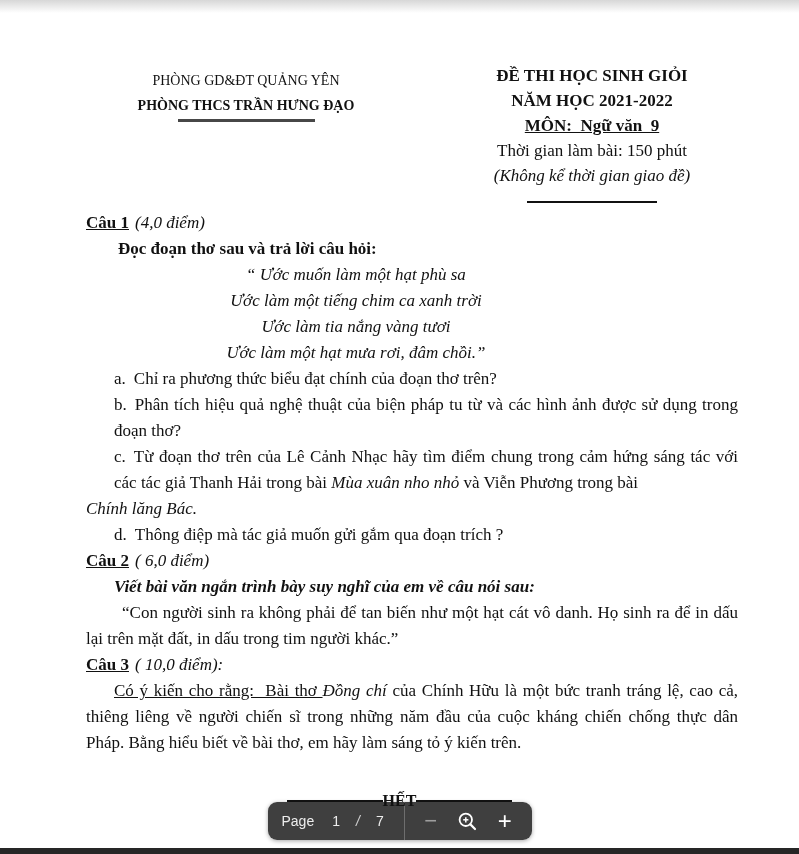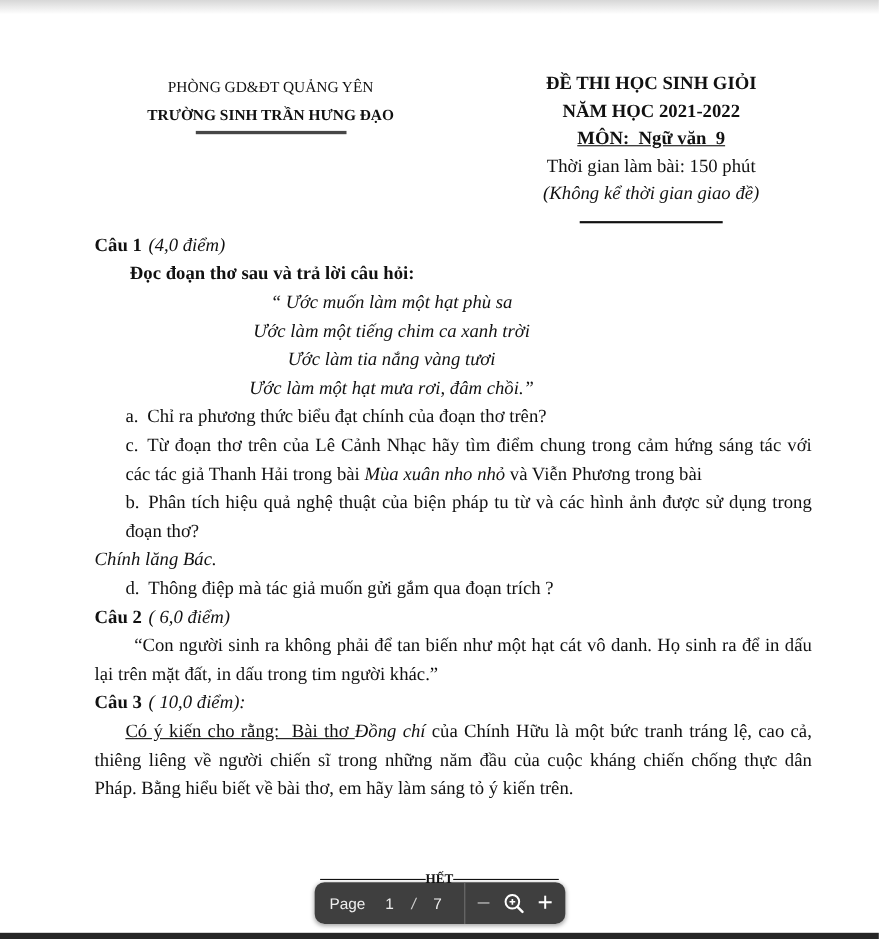--- a/index.html
+++ b/index.html
@@ -24,40 +24,40 @@
   .header-right .b{font-weight:bold;}
   .header-right .i{font-style:italic;}
   .header-rule{width:130px;height:2px;background:#111;margin:13px auto 0 auto;}
 
   
   .content{position:absolute;left:86px;top:210px;width:652px;
     font-size:17px;line-height:26px;text-align:justify;}
   .bold{font-weight:bold;}
   .italic{font-style:italic;}
   .bolditalic{font-weight:bold;font-style:italic;}
-  .q-label{font-weight:bold;margin-top:20px;}
+  .q-label{font-weight:bold;text-decoration:underline;margin-top:20px;}
   .points{font-style:italic;margin-left:6px;}
   .indent32{text-indent:32px;}
   .indent28{text-indent:28px;}
   .indent36{text-indent:36px;}
   .poem{width:540px;text-align:center;font-style:italic;}
   .source-line{margin-left:-16px;text-align:left;}
   .item{margin-left:28px;}
   .marker{margin-right:8px;}
   .pre{white-space:pre-wrap;text-decoration:underline;}
 
   
   .het{position:absolute;left:0;top:792px;width:799px;z-index:30;
     display:flex;align-items:center;justify-content:center;
-    font-weight:bold;font-size:12px;color:#111;}
+    font-weight:bold;font-size:16px;color:#111;}
   .het-dash{width:96px;height:1.5px;background:#111;}
 
   
   .toolbar{position:absolute;left:50%;transform:translateX(-50%);top:802px;
-    width:228px;height:38px;background:rgba(55,55,55,0.96);border-radius:9px;z-index:20;
+    width:264px;height:38px;background:rgba(55,55,55,0.96);border-radius:9px;z-index:20;
     display:flex;align-items:stretch;color:#f2f2f2;
     font-family:"Liberation Sans","DejaVu Sans",sans-serif;font-size:14px;
     box-shadow:0 1px 4px rgba(0,0,0,0.35);}
   .tb-left{width:136px;display:flex;align-items:center;padding-left:14px;box-sizing:border-box;}
   .tb-page-label{color:#ededed;}
   .tb-num{margin-left:18px;color:#ededed;cursor:pointer;}
   .tb-sep{margin-left:16px;color:#cfcfcf;font-style:italic;}
   .tb-total{margin-left:16px;color:#ededed;}
   .tb-divider{width:1px;background:#6e6e6e;}
   .tb-right{flex:1;display:flex;align-items:center;justify-content:space-evenly;}
@@ -65,21 +65,21 @@
   .tb-plus{color:#ffffff;font-size:24px;line-height:1;cursor:pointer;}
   .tb-mag{display:flex;align-items:center;cursor:pointer;}
 </style>
 </head>
 <body>
 
 <div class="top-shade"></div>
 
 <div class="header-left">
   <div class="dept">PHÒNG GD&amp;ĐT QUẢNG YÊN</div>
-  <div class="school">TRƯỜNG SINH TRẦN HƯNG ĐẠO</div>
+  <div class="school">PHÒNG THCS TRẦN HƯNG ĐẠO</div>
   <div class="school-rule"></div>
 </div>
 
 <div class="header-right">
   <div class="b">ĐỀ THI HỌC SINH GIỎI</div>
   <div class="b">NĂM HỌC 2021-2022</div>
   <div class="b pre">MÔN:  Ngữ văn  9</div>
   <div>Thời gian làm bài: 150 phút</div>
   <div class="i">(Không kể thời gian giao đề)</div>
   <div class="header-rule"></div>
@@ -99,36 +99,37 @@
     <div>Ước làm tia nắng vàng tươi</div>
     <div>Ước làm một hạt mưa rơi, đâm chồi.”</div>
   </div>
 
 
   <div class="item">
     <span class="marker">a.</span><span>Chỉ ra phương thức biểu đạt chính của đoạn thơ trên?</span>
   </div>
 
   <div class="item">
-    <span class="marker">c.</span><span>Từ đoạn thơ trên của Lê Cảnh Nhạc hãy tìm điểm chung trong cảm hứng sáng tác với các tác giả Thanh Hải trong bài </span><span class="italic">Mùa xuân nho nhỏ</span><span> và Viễn Phương trong bài</span>
+    <span class="marker">b.</span><span>Phân tích hiệu quả nghệ thuật của biện pháp tu từ và các hình ảnh được sử dụng trong đoạn thơ?</span>
   </div>
 
   <div class="item">
-    <span class="marker">b.</span><span>Phân tích hiệu quả nghệ thuật của biện pháp tu từ và các hình ảnh được sử dụng trong đoạn thơ?</span>
+    <span class="marker">c.</span><span>Từ đoạn thơ trên của Lê Cảnh Nhạc hãy tìm điểm chung trong cảm hứng sáng tác với các tác giả Thanh Hải trong bài </span><span class="italic">Mùa xuân nho nhỏ</span><span> và Viễn Phương trong bài</span>
   </div>
   <div class="italic" style="text-align:left;">Chính lăng Bác.</div>
 
   <div class="item">
     <span class="marker">d.</span><span>Thông điệp mà tác giả muốn gửi gắm qua đoạn trích ?</span>
   </div>
 
   <div>
     <span class="q-label">Câu 2</span><span class="points">( 6,0 điểm)</span>
   </div>
 
+  <div class="bolditalic indent28">Viết bài văn ngắn trình bày suy nghĩ của em về câu nói sau:</div>
 
   <div class="indent36">“Con người sinh ra không phải để tan biến như một hạt cát vô danh. Họ sinh ra để in dấu lại trên mặt đất, in dấu trong tim người khác.”</div>
 
   <div>
     <span class="q-label">Câu 3</span><span class="points">( 10,0 điểm):</span>
   </div>
 
   <div class="indent28">
     <span class="pre">Có ý kiến cho rằng:  Bài thơ </span><span class="italic">Đồng chí</span><span> của Chính Hữu là một bức tranh tráng lệ, cao cả, thiêng liêng về người chiến sĩ trong những năm đầu của cuộc kháng chiến chống thực dân Pháp. Bằng hiểu biết về bài thơ, em hãy làm sáng tỏ ý kiến trên.</span>
   </div>

